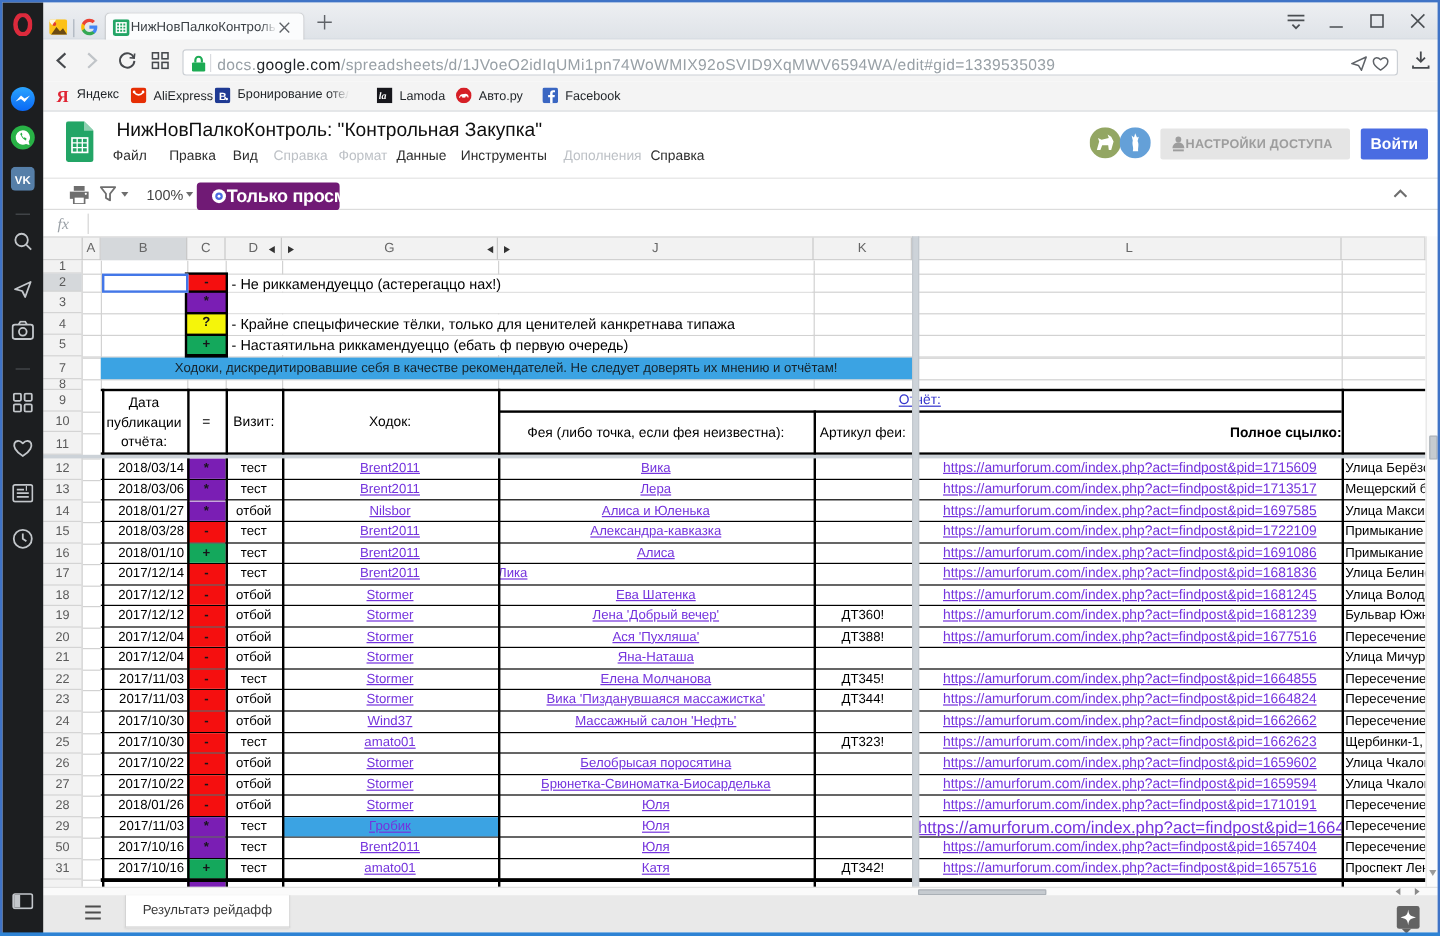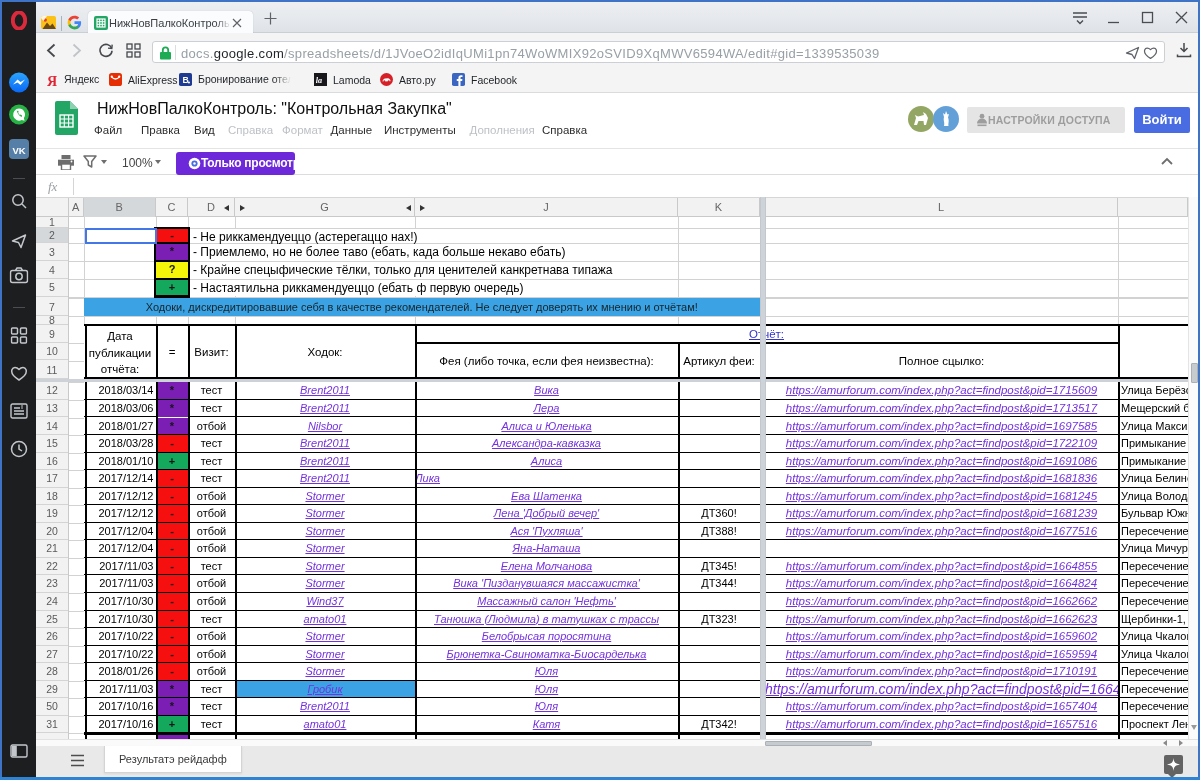--- a/index.html
+++ b/index.html
@@ -26,37 +26,37 @@
 
 #bmbar{left:36px;top:68px;width:1164px;height:25px;background:#f4f4f4;border-bottom:1px solid #d9dcdf;}
 .bm{position:absolute;top:5px;height:16px;font-size:10.5px;color:#1f2327;white-space:nowrap;}
 .bm .ic{display:inline-block;vertical-align:-2.5px;margin-right:6px;}
 
 #sheethead{left:36px;top:94px;width:1164px;height:54px;background:#fff;}
 #stitle{position:absolute;left:61px;top:6px;font-size:16px;letter-spacing:-0.55px;color:#0f0f0f;letter-spacing:0;}
 .menu{position:absolute;top:30px;font-size:11.5px;color:#2d2d2d;}
 .menu.dis{color:#bdc1c6;}
 #toolbar{left:36px;top:148px;width:1164px;height:27px;background:#fff;border-top:1px solid #e4e4e4;border-bottom:1px solid #dcdcdc;}
-#viewbtn{position:absolute;left:140px;top:3px;width:119px;height:23px;background:#6d28d9;border-radius:3px;color:#fff;font-size:12px;font-weight:bold;line-height:23px;white-space:nowrap;}
+#viewbtn{position:absolute;left:128px;top:3px;width:119px;height:23px;background:#701a75;border-radius:3px;color:#fff;font-size:15px;font-weight:bold;line-height:23px;white-space:nowrap;}
 #sharebtn{position:absolute;left:931px;top:13px;width:158px;height:26px;background:#e5e5e5;border-radius:2px;color:#9d9d9d;font-size:10.5px;font-weight:bold;line-height:26px;letter-spacing:.2px;white-space:nowrap;}
 #loginbtn{position:absolute;left:1098px;top:13px;width:56px;height:26px;background:#4a6ce2;border-radius:2px;color:#fff;font-size:13px;font-weight:bold;line-height:26px;text-align:center;}
 #fxbar{left:36px;top:176px;width:1164px;height:21px;background:#fff;}
 #fxbar .fx{position:absolute;left:12px;top:3px;font-size:13px;font-style:italic;color:#9aa0a6;font-family:"Liberation Serif",serif;}
 #fxbar .vline{position:absolute;left:37px;top:2px;width:1px;height:17px;background:#d5d5d5;}
 
 #colhead{left:36px;top:197px;width:1152px;height:20px;background:#f2f2f2;border-bottom:1px solid #c9c9c9;border-top:1px solid #d6d6d6;}
 .ch{position:absolute;top:0;height:19px;font-size:11px;color:#666;text-align:center;line-height:19px;border-right:1px solid #c9c9c9;}
 #rowhead{left:36px;top:217px;width:33px;height:523px;background:#f2f2f2;border-right:1px solid #c9c9c9;}
 .rh{position:absolute;left:0;width:32px;font-size:10.5px;color:#5a5a5a;text-align:center;border-bottom:1px solid #d4d4d4;overflow:hidden;}
 
 #grid{left:69px;top:217px;width:1119px;height:523px;background:#fff;overflow:hidden;}
 .gvl{position:absolute;background:#d2d2d2;width:1px;}
 .ghl{position:absolute;background:#d2d2d2;height:1px;left:0;width:1119px;}
 .cell{position:absolute;font-size:11px;color:#000;white-space:nowrap;overflow:hidden;}
-.lnk{color:#7433dd;text-decoration:underline;font-style:italic;}
+.lnk{color:#7433dd;text-decoration:underline;}
 
 #fdivV{left:759.5px;top:197px;width:6px;height:549px;background:#cdd3d9;border-left:1px solid #c2c8ce;border-right:1px solid #c2c8ce;z-index:20;}
 #fdivH{left:36px;top:379px;width:1152px;height:3px;background:#ccd2d8;z-index:19;}
 
 #vscroll{left:1188px;top:197px;width:10px;height:542px;background:#fbfbfb;border-left:1px solid #e4e4e4;z-index:21;}
 #vthumb{position:absolute;left:1.5px;top:166px;width:7px;height:20px;background:#c6cbd0;border:1px solid #aab0b6;border-radius:1px;}
 #hscroll{left:36px;top:739px;width:1162px;height:7px;background:#fafafa;border-top:1px solid #e2e2e2;z-index:21;}
 #hthumb{position:absolute;left:729px;top:1px;width:107px;height:5px;background:#c6cbd0;border:1px solid #aab0b6;border-radius:1px;}
 
 #sheetbar{left:36px;top:746px;width:1162px;height:31px;background:#e9e9e9;z-index:22;}
@@ -380,40 +380,39 @@
     <div class="ghl" style="top:44px;"></div>
     <div class="ghl" style="top:62px;"></div>
     <div class="ghl" style="top:79.5px;"></div>
     <div class="ghl" style="top:81px;"></div>
     <div class="ghl" style="top:99px;"></div>
     <div class="ab" style="left:120px;top:12px;width:488px;height:13.5px;background:#fff;"></div>
     <div class="ab" style="left:120px;top:27px;width:488px;height:16.5px;background:#fff;"></div>
     <div class="ab" style="left:120px;top:45px;width:488px;height:16.5px;background:#fff;"></div>
     <div class="ab" style="left:120px;top:63px;width:488px;height:16px;background:#fff;"></div>
     <div class="cell" style="left:124px;top:11px;width:560px;height:18px;line-height:18px;font-size:12px;">- Не риккамендуеццо (астерегаццо нах!)</div>
-    <div class="cell" style="left:124px;top:26px;width:560px;height:18px;line-height:18px;font-size:12px;">- Приемлемо, но не более таво (ебать, када больше некаво ебать)</div>
     <div class="cell" style="left:124px;top:62px;width:560px;height:18px;line-height:18px;font-size:12px;">- Настаятильна риккамендуеццо (ебать ф первую очередь)</div>
     <div class="cell" style="left:124px;top:44px;width:560px;height:18px;line-height:18px;font-size:12px;">- Крайне спецыфические тёлки, только для ценителей канкретнава типажа</div>
     <div class="ab" style="left:85px;top:9.5px;width:36px;height:72px;background:#000;"></div>
     <div class="ab" style="left:87px;top:12.2px;width:32px;height:12.6px;background:#f50f0f;color:#16161a;font-weight:bold;font-size:11px;text-align:center;line-height:12.6px;">-</div>
     <div class="ab" style="left:87px;top:27.2px;width:32px;height:15.6px;background:#7a1eb4;color:#16161a;font-weight:bold;font-size:11px;text-align:center;line-height:15.6px;">*</div>
     <div class="ab" style="left:87px;top:45.2px;width:32px;height:15.6px;background:#f5f50a;color:#16161a;font-weight:bold;font-size:11px;text-align:center;line-height:15.6px;">?</div>
     <div class="ab" style="left:87px;top:63.2px;width:32px;height:15.1px;background:#14a85c;color:#16161a;font-weight:bold;font-size:11px;text-align:center;line-height:15.1px;">+</div>
     <div class="ab" style="left:14.5px;top:81px;width:676.5px;height:18px;background:#3ba3e3;color:#16242c;font-size:11px;text-align:center;line-height:18px;">Ходоки, дискредитировавшие себя в качестве рекомендателей. Не следует доверять их мнению и отчётам!</div>
     <div class="ab" style="left:15.5px;top:11px;width:72px;height:15.8px;border:2px solid #4377e8;background:#fff;z-index:3;"></div>
     <div class="ab" style="left:0;top:0;width:1119px;height:523px;">
       <div class="ab" style="left:14.5px;top:106.5px;width:1104.5px;height:416.5px;background:#fff;"></div>
       <div class="cell" style="left:16px;top:111px;width:70px;text-align:center;font-size:11.5px;line-height:16.5px;white-space:normal;">Дата публикации отчёта:</div>
       <div class="cell" style="left:87px;top:107.5px;width:32px;height:54px;text-align:center;font-size:11.5px;line-height:54px;">=</div>
       <div class="cell" style="left:119px;top:107.5px;width:47px;height:54px;text-align:center;font-size:11.5px;line-height:54px;">Визит:</div>
       <div class="cell" style="left:166px;top:107.5px;width:180px;height:54px;text-align:center;font-size:11.5px;line-height:54px;">Ходок:</div>
       <div class="cell" style="left:346px;top:107.5px;width:703px;height:18px;text-align:center;font-size:11.5px;line-height:18px;"><span style="color:#3333cc;text-decoration:underline;">Отчёт:</span></div>
       <div class="cell" style="left:346px;top:125.7px;width:263px;height:36px;text-align:center;font-size:11.5px;line-height:36px;">Фея (либо точка, если фея неизвестна):</div>
       <div class="cell" style="left:609px;top:125.7px;width:82px;height:36px;text-align:center;font-size:11.5px;line-height:36px;">Артикул феи:</div>
-      <div class="cell" style="left:696px;top:125.7px;width:353px;height:48px;text-align:center;font-size:11.5px;line-height:36px;">Полное сцылко:</div>
+      <div class="cell" style="left:696px;top:125.7px;width:353px;height:48px;text-align:right;font-size:11.5px;line-height:36px;font-weight:bold;">Полное сцылко:</div>
       <div class="ab" style="left:14.5px;top:106.5px;width:1104.5px;height:2px;background:#000;"></div>
       <div class="ab" style="left:346px;top:124.7px;width:703px;height:2px;background:#000;"></div>
       <div class="ab" style="left:14.5px;top:160px;width:1104.5px;height:2.2px;background:#000;"></div>
       <div class="ab" style="left:14.5px;top:165.4px;width:1104.5px;height:17.55px;border-bottom:1px solid #000;">
         <div class="cell" style="left:2px;top:0;width:68px;height:17px;line-height:17px;text-align:right;">2018/03/14</div>
         <div class="ab" style="left:72.5px;top:0;width:32px;height:16.6px;background:#7a1eb4;color:#16161a;font-weight:bold;font-size:11px;text-align:center;line-height:16.6px;">*</div>
         <div class="cell" style="left:104.5px;top:0;width:47px;height:17px;line-height:17px;text-align:center;">тест</div>
         <div class="ab cell" style="left:151.5px;top:0;width:180px;height:16.6px;line-height:16.6px;text-align:center;"><span class="lnk">Brent2011</span></div>
         <div class="cell" style="left:331.5px;top:0;width:263px;height:17px;line-height:17px;text-align:center;"><span class="lnk">Вика</span></div>
         <div class="cell" style="left:594.5px;top:0;width:82px;height:17px;line-height:17px;text-align:center;"></div>
@@ -537,21 +536,20 @@
         <div class="cell" style="left:331.5px;top:0;width:263px;height:17px;line-height:17px;text-align:center;"><span class="lnk">Массажный салон 'Нефть'</span></div>
         <div class="cell" style="left:594.5px;top:0;width:82px;height:17px;line-height:17px;text-align:center;"></div>
         <div class="cell" style="left:681.5px;top:0;width:353px;height:17px;line-height:17px;text-align:center;font-size:11.5px;"><span class="lnk">https://amurforum.com/index.php?act=findpost&amp;pid=1662662</span></div>
         <div class="cell" style="left:1037.5px;top:0;width:67px;height:17px;line-height:17px;">Пересечение улиц</div>
       </div>
       <div class="ab" style="left:14.5px;top:393.55px;width:1104.5px;height:17.55px;border-bottom:1px solid #000;">
         <div class="cell" style="left:2px;top:0;width:68px;height:17px;line-height:17px;text-align:right;">2017/10/30</div>
         <div class="ab" style="left:72.5px;top:0;width:32px;height:16.6px;background:#f50f0f;color:#16161a;font-weight:bold;font-size:11px;text-align:center;line-height:16.6px;">-</div>
         <div class="cell" style="left:104.5px;top:0;width:47px;height:17px;line-height:17px;text-align:center;">тест</div>
         <div class="ab cell" style="left:151.5px;top:0;width:180px;height:16.6px;line-height:16.6px;text-align:center;"><span class="lnk">amato01</span></div>
-        <div class="cell" style="left:331.5px;top:0;width:263px;height:17px;line-height:17px;text-align:center;"><span class="lnk">Танюшка (Людмила) в татушках с трассы</span></div>
         <div class="cell" style="left:594.5px;top:0;width:82px;height:17px;line-height:17px;text-align:center;">ДТ323!</div>
         <div class="cell" style="left:681.5px;top:0;width:353px;height:17px;line-height:17px;text-align:center;font-size:11.5px;"><span class="lnk">https://amurforum.com/index.php?act=findpost&amp;pid=1662623</span></div>
         <div class="cell" style="left:1037.5px;top:0;width:67px;height:17px;line-height:17px;">Щербинки-1, дом 1</div>
       </div>
       <div class="ab" style="left:14.5px;top:411.1px;width:1104.5px;height:17.55px;border-bottom:1px solid #000;">
         <div class="cell" style="left:2px;top:0;width:68px;height:17px;line-height:17px;text-align:right;">2017/10/22</div>
         <div class="ab" style="left:72.5px;top:0;width:32px;height:16.6px;background:#f50f0f;color:#16161a;font-weight:bold;font-size:11px;text-align:center;line-height:16.6px;">-</div>
         <div class="cell" style="left:104.5px;top:0;width:47px;height:17px;line-height:17px;text-align:center;">отбой</div>
         <div class="ab cell" style="left:151.5px;top:0;width:180px;height:16.6px;line-height:16.6px;text-align:center;"><span class="lnk">Stormer</span></div>
         <div class="cell" style="left:331.5px;top:0;width:263px;height:17px;line-height:17px;text-align:center;"><span class="lnk">Белобрысая поросятина</span></div>

